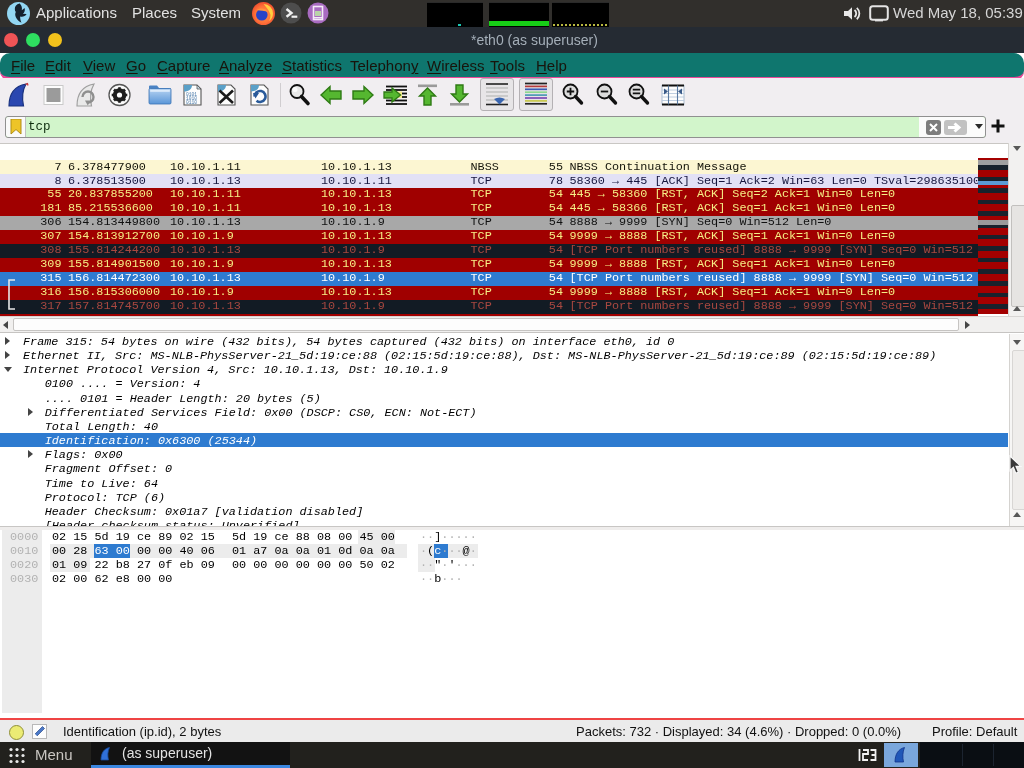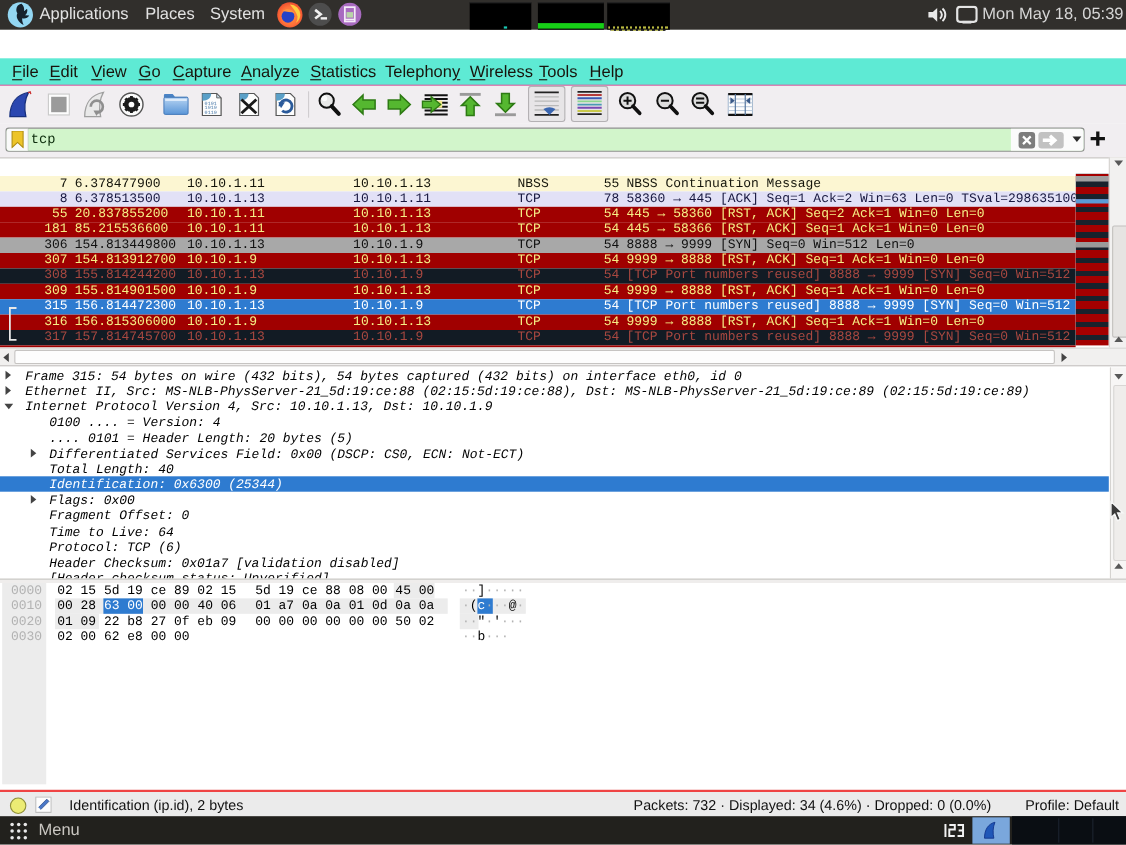--- a/index.html
+++ b/index.html
@@ -7,21 +7,21 @@
 .mono{font-family:"Liberation Mono",monospace;font-size:11.8px;white-space:pre;}
 
 #toppanel{left:0;top:0;width:1024px;height:27px;background:#312f2c;color:#dcdcdc;}
 #toppanel .mi{position:absolute;top:4px;font-size:15px;color:#e2e2e2;white-space:nowrap;}
 .sysmon{position:absolute;top:2px;height:24px;background:#000;border-top:1px solid #2a2a2a;}
 
 #titlebar{left:0;top:27px;width:1024px;height:26px;background:#252b33;}
 .wbtn{position:absolute;top:6px;width:14px;height:14px;border-radius:50%;}
 #title{position:absolute;top:5px;left:471px;color:#a4aeb8;font-size:14px;white-space:nowrap;}
 
-#menubar{left:0;top:53px;width:1024px;height:24px;background:#5eead4;border-bottom:1px solid #ec4899;}
+#menubar{left:0;top:53px;width:1024px;height:24px;background:#0f766e;border-bottom:4px solid #ec4899;border-radius:10px;}
 #menubar span{position:absolute;top:4px;font-size:15px;color:#18140c;}
 #menubar u{text-decoration:underline;text-underline-offset:2px;}
 
 #toolbar{left:0;top:78px;width:1024px;height:34px;background:#f1eef1;}
 .tbi{position:absolute;top:4px;}
 
 #filterrow{left:0;top:112px;width:1024px;height:31px;background:#f1eef1;border-bottom:1px solid #c9c7c4;}
 #filterinput{position:absolute;left:5px;top:4px;width:979px;height:20px;border:1px solid #909090;border-radius:3px;background:#d2f5cb;}
 #bookmark{position:absolute;left:0;top:0;width:19px;height:20px;background:#fafafa;border-right:1px solid #c0c0c0;border-radius:3px 0 0 3px;}
 
@@ -108,23 +108,29 @@
   <svg class="abs" style="left:843px;top:5px" width="19" height="17" viewBox="0 0 19 17">
     <polygon points="1,6 5,6 9,2.2 9,14.8 5,11 1,11" fill="#e8e8e8"></polygon>
     <path d="M11.5 5 a4.4 4.4 0 0 1 0 7" stroke="#e8e8e8" stroke-width="1.8" fill="none"></path>
     <path d="M13.8 2.8 a7.6 7.6 0 0 1 0 11.4" stroke="#e8e8e8" stroke-width="1.8" fill="none"></path>
   </svg>
 
   <svg class="abs" style="left:869px;top:5px" width="20" height="17" viewBox="0 0 20 17">
     <rect x="1.2" y="1.2" width="17.6" height="13.6" rx="2.5" fill="none" stroke="#e4e4e4" stroke-width="2"></rect>
     <rect x="6" y="14" width="8" height="2.4" fill="#e4e4e4"></rect>
   </svg>
-  <span class="mi" style="left:893px;color:#d6d6d6">Mon May 18, 05:39</span>
-</div>
-
+  <span class="mi" style="left:893px;color:#d6d6d6">Wed May 18, 05:39</span>
+</div>
+
+<div class="abs" id="titlebar">
+  <div class="wbtn" style="left:4px;background:#ef5456"></div>
+  <div class="wbtn" style="left:26px;background:#2ede60"></div>
+  <div class="wbtn" style="left:48px;background:#f2c21c"></div>
+  <div id="title">*eth0 (as superuser)</div>
+</div>
 
 <div class="abs" id="menubar">
   <span style="left:11px"><u>F</u>ile</span>
   <span style="left:45px"><u>E</u>dit</span>
   <span style="left:83px"><u>V</u>iew</span>
   <span style="left:126px"><u>G</u>o</span>
   <span style="left:157px"><u>C</u>apture</span>
   <span style="left:219px"><u>A</u>nalyze</span>
   <span style="left:282px"><u>S</u>tatistics</span>
   <span style="left:350px">Telephon<u>y</u></span>
@@ -391,20 +397,27 @@
           <circle cx="15" cy="2.5" r="1.6"></circle>
       <circle cx="3" cy="8.5" r="1.6"></circle>
           <circle cx="9" cy="8.5" r="1.6"></circle>
           <circle cx="15" cy="8.5" r="1.6"></circle>
       <circle cx="3" cy="14.5" r="1.6"></circle>
           <circle cx="9" cy="14.5" r="1.6"></circle>
           <circle cx="15" cy="14.5" r="1.6"></circle>
     </g>
   </svg>
   <span class="abs" style="left:35px;top:4px;font-size:15px;color:#c9c6c1">Menu</span>
+  <div class="abs" style="left:91px;top:0;width:199px;height:26px;background:#121212;">
+    <svg class="abs" style="left:8px;top:4px" width="16" height="16" viewBox="0 0 16 16">
+      <path d="M2 14 C2 7 5 2.5 10.5 1.5 C8.5 5.5 8.5 10 9.5 14 Z" fill="#3070d8" stroke="#184a9a" stroke-width="0.8"></path>
+    </svg>
+    <span class="abs" style="left:31px;top:3px;font-size:14px;color:#e4e4e4">(as superuser)</span>
+    <div class="abs" style="left:0;top:23px;width:199px;height:3px;background:#3b87e0;"></div>
+  </div>
   <svg class="abs" style="left:857px;top:5px" width="20" height="16" viewBox="0 0 20 16">
     <g stroke="#f2f2f2" stroke-width="1.8" fill="none">
       <path d="M2.5 2 V14"></path>
           <path d="M6 3 H11 V7 H6 V13 H11"></path>
           <path d="M13.5 3 H18.5 V8 H14.5 M18.5 8 V13 H13.5"></path>
     </g>
   </svg>
   <div class="abs" style="left:884px;top:1px;width:34px;height:24px;background:#7aa7dc;">
     <svg class="abs" style="left:9px;top:3px" width="17" height="18" viewBox="0 0 17 18">
       <path d="M2 16 C2 8 5.5 3 11.5 1.5 C9.5 6 9.5 11.5 10.5 16 Z" fill="#2057b8" stroke="#12348a" stroke-width="0.8"></path>

